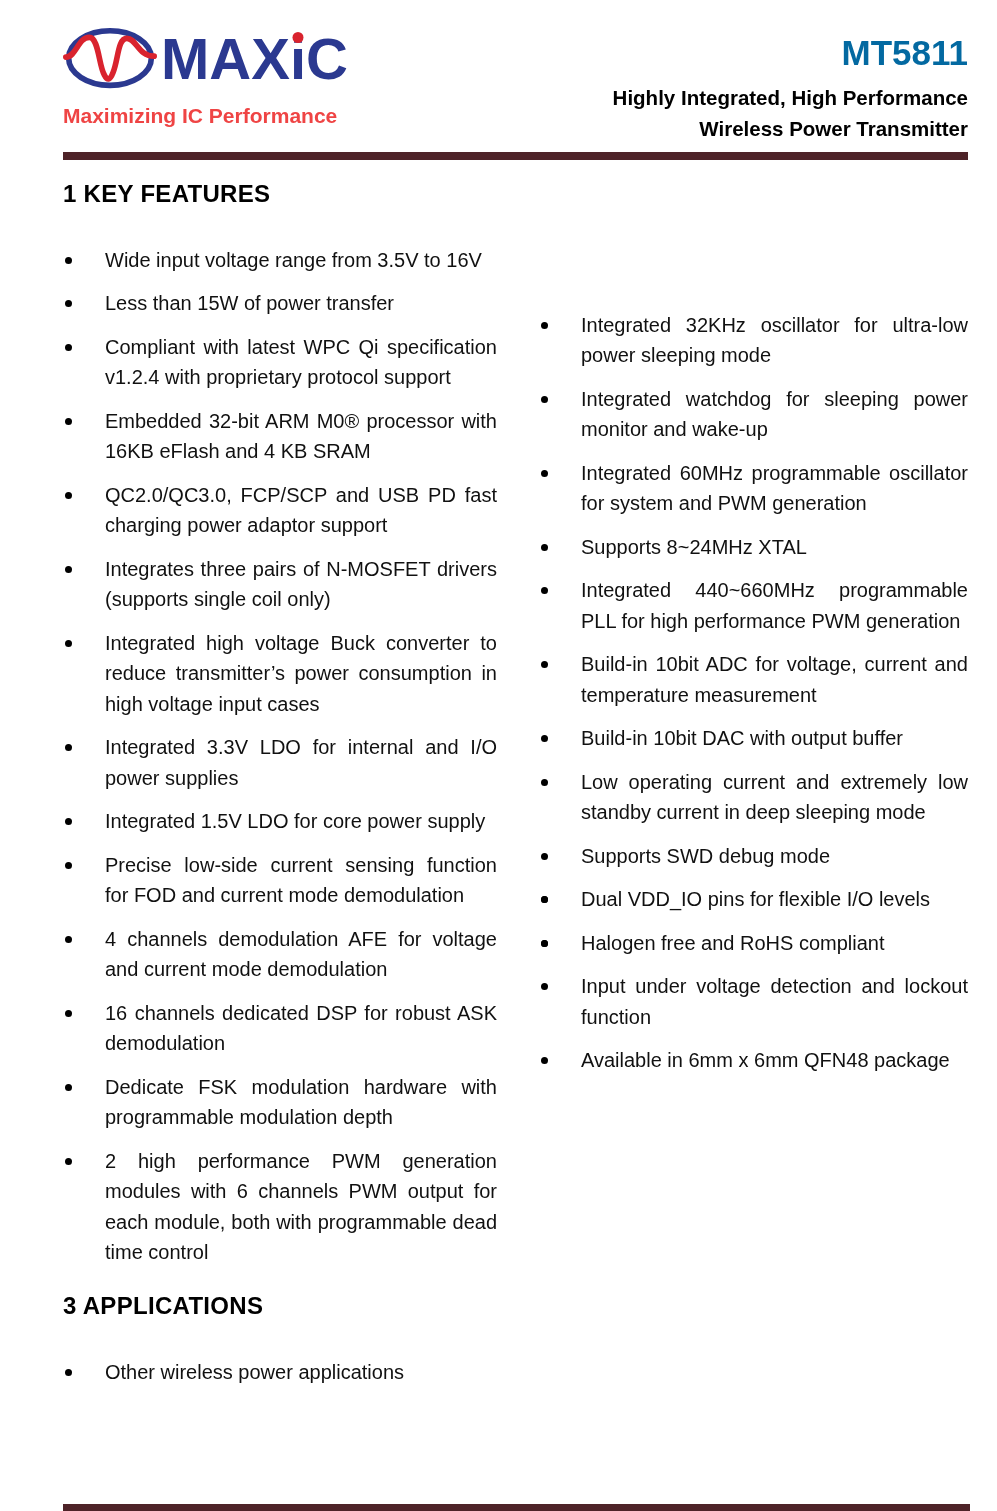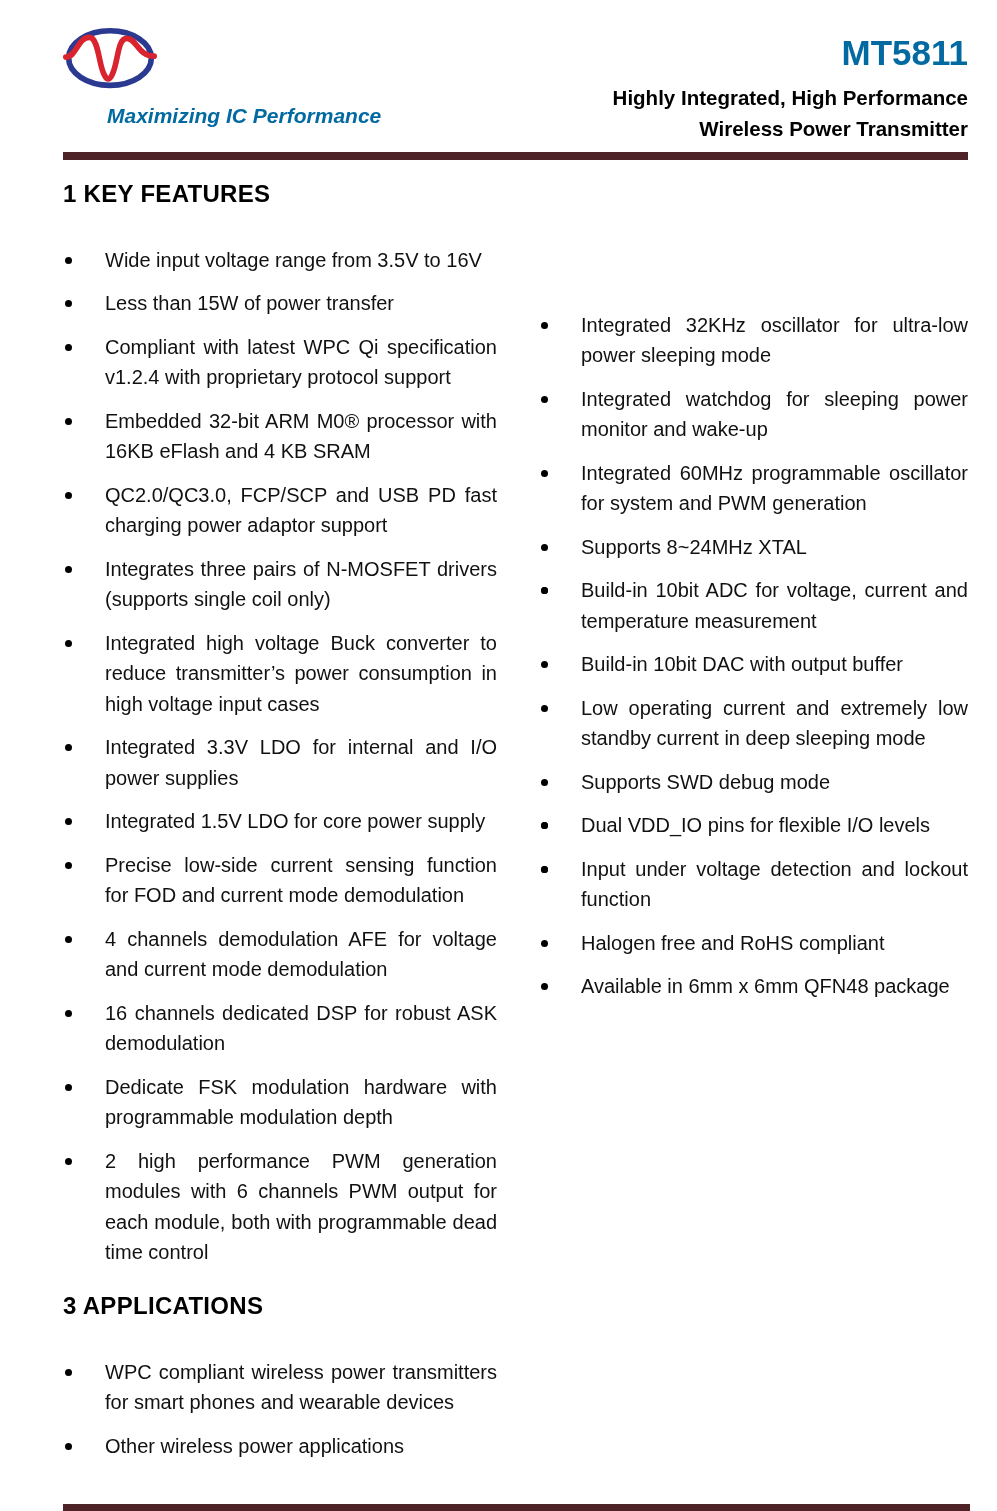--- a/index.html
+++ b/index.html
@@ -18,21 +18,21 @@
   .header { display: flex; justify-content: space-between; align-items: flex-start; padding-top: 26px; }
   .logo-block { }
   .logo-row { display: flex; align-items: center; }
   .logo-mark { width: 94px; height: 66px; margin-right: 4px; }
   .logo-word { font-size: 58px; font-weight: bold; color: #2b3990; line-height: 1; letter-spacing: 0px; display: flex; align-items: flex-end; }
   .logo-i { position: relative; display: inline-block; }
   .logo-i::after {
     content: ""; position: absolute; top: 2px; left: 50%; transform: translateX(-50%);
     width: 11px; height: 11px; border-radius: 50%; background: #d9232e;
   }
-  .tagline { margin-top: 12px; font-size: 21px; font-weight: bold; font-style: italic; color: #0369a1; margin-left: 44px; }
+  .tagline { margin-top: 12px; font-size: 21px; font-weight: bold; color: #ef4444; }
 
   .title-block { text-align: right; padding-top: 8px; }
   .product-title { font-size: 35px; font-weight: bold; color: #0369a1; line-height: 1.1; }
   .product-subtitle { font-size: 20.5px; font-weight: bold; color: #000; line-height: 31px; margin-top: 9px; }
 
   .header-rule {
     margin: 8px 29px 0 63px;
     height: 3px;
     border-top: 3px solid #4e2328;
     border-bottom: 5px solid #4e2328;
@@ -80,20 +80,25 @@
 
   <div class="content">
     <div class="header">
 
       <div class="logo-block">
         <div class="logo-row">
           <svg class="logo-mark" viewBox="0 0 100 70" aria-hidden="true">
             <ellipse cx="50" cy="34" rx="44" ry="29" fill="none" stroke="#2b3990" stroke-width="6"></ellipse>
             <path d="M3 33 C 14 33, 16 12, 28 12 C 38 12, 38 42, 44 52 C 47 58, 50 58, 53 50 C 59 36, 58 13, 68 13 C 78 13, 80 32, 97 32" fill="none" stroke="#d9232e" stroke-width="6" stroke-linecap="round"></path>
           </svg>
+          <span class="logo-word">
+              <span>MAX</span>
+              <span class="logo-i">i</span>
+              <span>C</span>
+            </span>
         </div>
         <div class="tagline">Maximizing IC Performance</div>
       </div>
 
       <div class="title-block">
         <div class="product-title">MT5811</div>
         <div class="product-subtitle">
           <div>Highly Integrated, High Performance</div>
           <div>Wireless Power Transmitter</div>
         </div>
@@ -121,41 +126,40 @@
           <li class="feature-item"><span class="bullet"></span><span>Integrated 1.5V LDO for core power supply</span></li>
           <li class="feature-item"><span class="bullet"></span><span>Precise low-side current sensing function for FOD and current mode demodulation</span></li>
           <li class="feature-item"><span class="bullet"></span><span>4 channels demodulation AFE for voltage and current mode demodulation</span></li>
           <li class="feature-item"><span class="bullet"></span><span>16 channels dedicated DSP for robust ASK demodulation</span></li>
           <li class="feature-item"><span class="bullet"></span><span>Dedicate FSK modulation hardware with programmable modulation depth</span></li>
           <li class="feature-item"><span class="bullet"></span><span>2 high performance PWM generation modules with 6 channels PWM output for each module, both with programmable dead time control</span></li>
         </ul>
 
         <h2 class="section-heading apps">3 APPLICATIONS</h2>
         <ul class="feature-list apps-list">
-          <li class="feature-item"><span class="bullet"></span><span>WPC compliant wireless power transmitters for smart phones and wearable devices</span></li>
           <li class="feature-item"><span class="bullet"></span><span>Other wireless power applications</span></li>
         </ul>
       </div>
 
       <div class="col-right">
         <ul class="feature-list">
           <li class="feature-item"><span class="bullet"></span><span>Integrated 32KHz oscillator for ultra-low power sleeping mode</span></li>
           <li class="feature-item"><span class="bullet"></span><span>Integrated watchdog for sleeping power monitor and wake-up</span></li>
           <li class="feature-item"><span class="bullet"></span><span>Integrated 60MHz programmable oscillator for system and PWM generation</span></li>
           <li class="feature-item"><span class="bullet"></span><span>Supports 8~24MHz XTAL</span></li>
-          <li class="feature-item"><span class="bullet"></span></li>
+          <li class="feature-item"><span class="bullet"></span><span>Integrated 440~660MHz programmable PLL for high performance PWM generation</span></li>
           <li class="feature-item"><span class="bullet"></span><span>Build-in 10bit ADC for voltage, current and temperature measurement</span></li>
           <li class="feature-item"><span class="bullet"></span><span>Build-in 10bit DAC with output buffer</span></li>
           <li class="feature-item"><span class="bullet"></span><span>Low operating current and extremely low standby current in deep sleeping mode</span></li>
           <li class="feature-item"><span class="bullet"></span><span>Supports SWD debug mode</span></li>
           <li class="feature-item"><span class="bullet"></span></li>
           <li class="feature-item"><span class="bullet"></span><span>Dual VDD_IO pins for flexible I/O levels</span></li>
           <li class="feature-item"><span class="bullet"></span></li>
+          <li class="feature-item"><span class="bullet"></span><span>Halogen free and RoHS compliant</span></li>
           <li class="feature-item"><span class="bullet"></span><span>Input under voltage detection and lockout function</span></li>
-          <li class="feature-item"><span class="bullet"></span><span>Halogen free and RoHS compliant</span></li>
           <li class="feature-item"><span class="bullet"></span><span>Available in 6mm x 6mm QFN48 package</span></li>
         </ul>
       </div>
 
     </div>
   </div>
 
   <div class="footer-bar"></div>
 
 </div>

